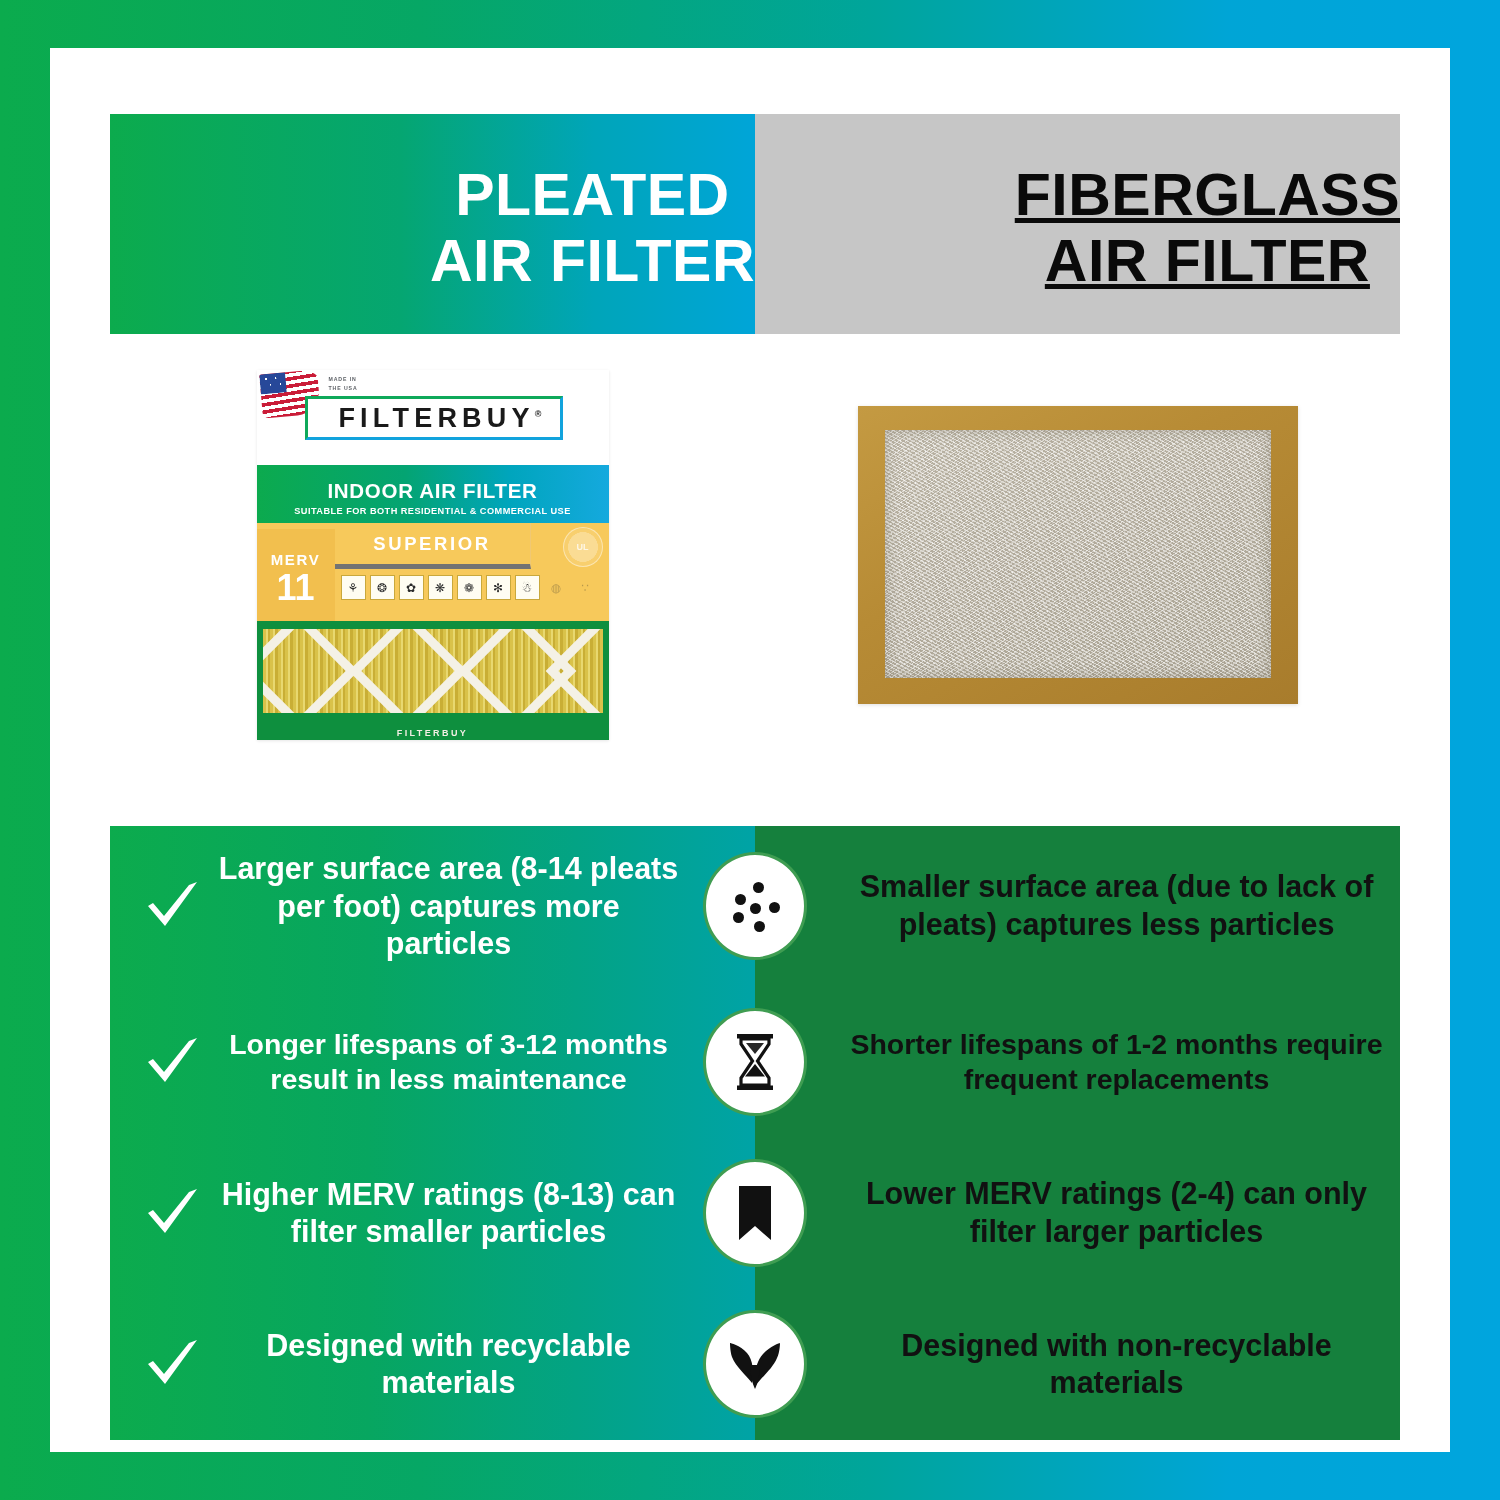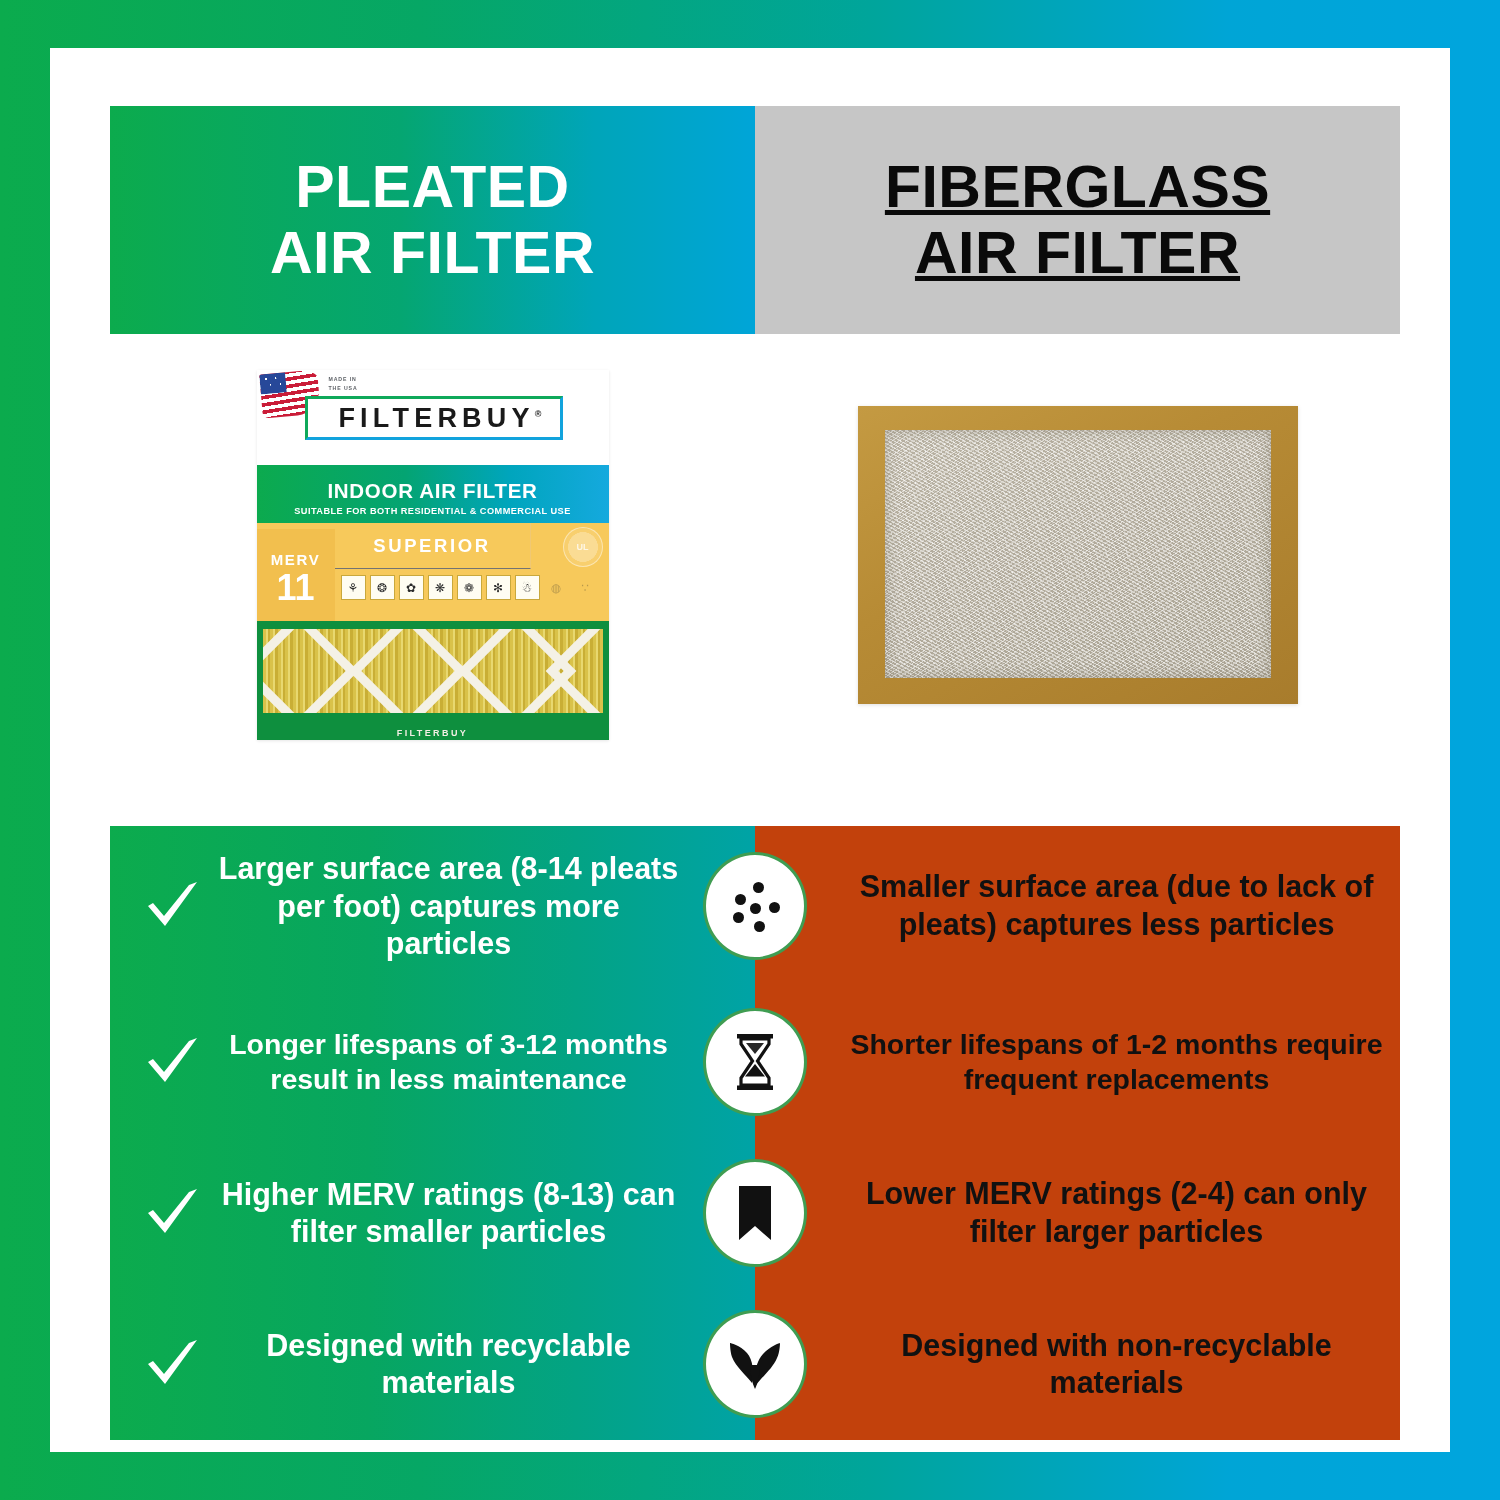--- a/index.html
+++ b/index.html
@@ -23,22 +23,23 @@
   }
 
   
   .headers {
     position: absolute;
     left: 60px; top: 58px;
     width: 1290px; height: 228px;
     display: flex;
   }
   .hdr {
-    display: flex; align-items: center; justify-content: center;
+    display: flex; align-items: center; justify-content: flex-end;
     text-align: center;
+    margin-top: 8px;
   }
   .hdr-left {
     width: 645px; height: 100%;
     background: linear-gradient(90deg, #0cab4d 0%, #05a671 45%, #00a5b9 75%, #00a5d8 100%);
   }
   .hdr-right {
     width: 645px; height: 100%;
     background: #c6c6c6;
   }
   .hdr-title {
@@ -130,21 +131,21 @@
     background: #f2bf4e;
     display: flex; flex-direction: column; align-items: center; justify-content: center;
     color: #ffffff;
   }
   .pkg-merv-label { font-size: 15px; font-weight: bold; letter-spacing: 1.6px; }
   .pkg-merv-num { font-size: 36px; font-weight: bold; line-height: 1; margin-top: 2px; }
   .pkg-superior {
     position: absolute; left: 78px; top: 0; width: 196px; height: 46px;
     display: flex; align-items: center; justify-content: center;
     border-right: 1px solid #f0c874;
-    border-bottom: 1px solid #737373;
+    border-bottom: 5px solid #737373;
     color: #ffffff; font-size: 18.5px; font-weight: bold; letter-spacing: 2.6px;
   }
   .pkg-seal {
     position: absolute; right: 6px; top: 4px; width: 40px; height: 40px;
     border-radius: 50%;
     background: radial-gradient(circle, rgba(255,255,255,.35) 0 55%, rgba(255,255,255,.12) 56% 100%);
     border: 1px solid rgba(255,255,255,.45);
     display:flex; align-items:center; justify-content:center;
     color: rgba(255,255,255,.75); font-size: 9px; font-weight: bold;
   }
@@ -213,21 +214,21 @@
   .row { position: relative; display: flex; flex: 1 1 0; }
   .row.r1 { flex: 1.06 1 0; }
   .cell-left {
     width: 645px;
     background: linear-gradient(90deg, #0cab4d 0%, #07a660 40%, #03a384 72%, #00a3a6 100%);
     display: flex; align-items: center;
     padding-left: 26px; padding-right: 72px;
   }
   .cell-right {
     width: 645px;
-    background: #c2410c;
+    background: #15803d;
     display: flex; align-items: center; justify-content: flex-start;
     padding-left: 78px; 
   }
   .check {
     flex: 0 0 auto; width: 72px; margin-right: 6px;
     display: flex; align-items: center; justify-content: center;
   }
   .check svg { width: 60px; height: 60px; display: block; }
   .txt-left {
     flex: 1 1 auto; text-align: center;

